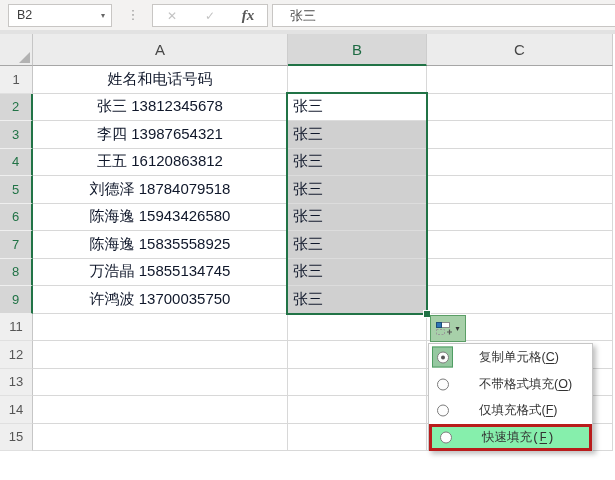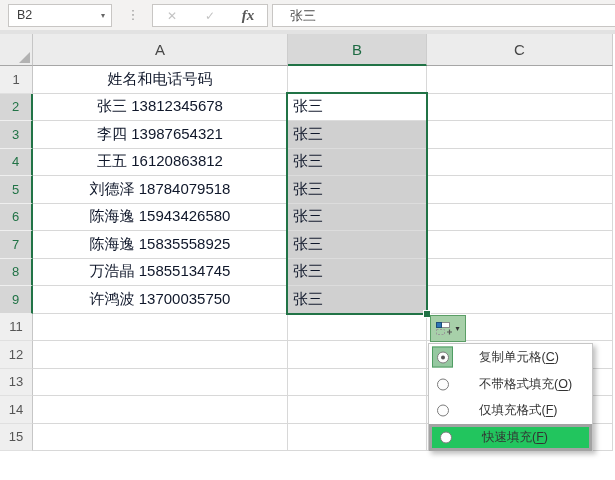--- a/index.html
+++ b/index.html
@@ -67,21 +67,21 @@
   .af-menu { position:absolute; left:428px; top:343px; width:165px; height:108px; background:#ffffff;
              border:1px solid #c6c6c6; box-shadow:3px 3px 5px rgba(0,0,0,0.25); }
   .af-item { position:relative; height:26.75px; display:flex; align-items:center; font-size:12.5px; color:#333; }
   .af-item .radiobox { position:absolute; left:3px; top:50%; transform:translateY(-50%);
                        width:21px; height:21px; display:flex; align-items:center; justify-content:center; }
   .af-item .radiobox.on { background:#95c8a0; border:1px solid #4f9d63; }
   .radio { width:12px; height:12px; border-radius:50%; border:1px solid #7c7c7c; background:#fdfdfd; position:relative; }
   .radio.sel::after { content:""; position:absolute; left:3px; top:3px; width:4px; height:4px;
                       border-radius:50%; background:#555; }
   .af-item .af-label { padding-left:50px;text-align:right; }
-  .af-item.hl { background:#22c55e; border:3px solid #a3a3a3; }
+  .af-item.hl { background:#86efac; border:3px solid #b91c1c;font-family:Liberation Mono, monospace; }
   .af-label u { text-underline-offset:2px; }
 </style>
 </head>
 <body>
 
 <div id="stage">
 
   <div class="topbar">
     <div class="namebox">
       <span>B2</span>

